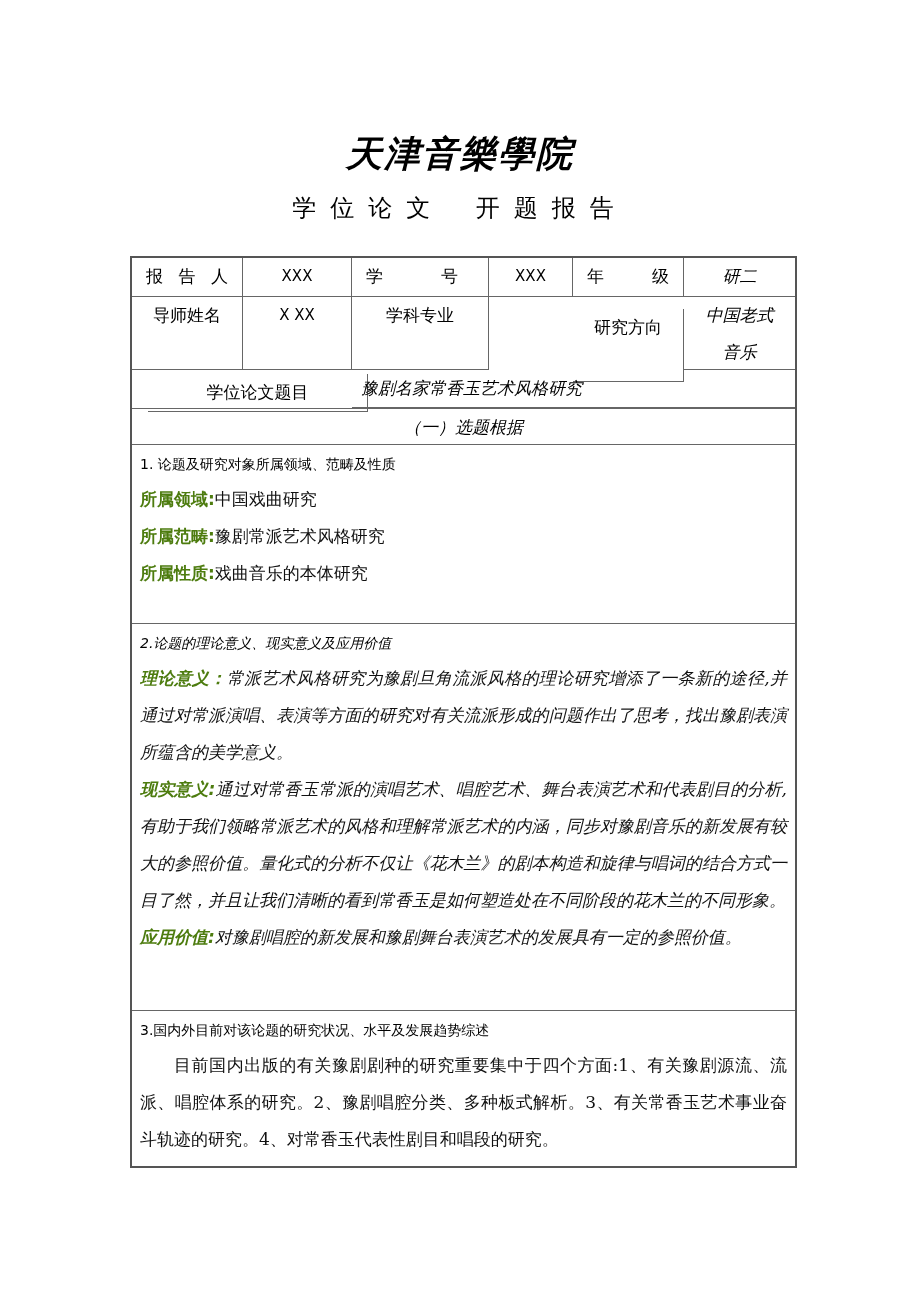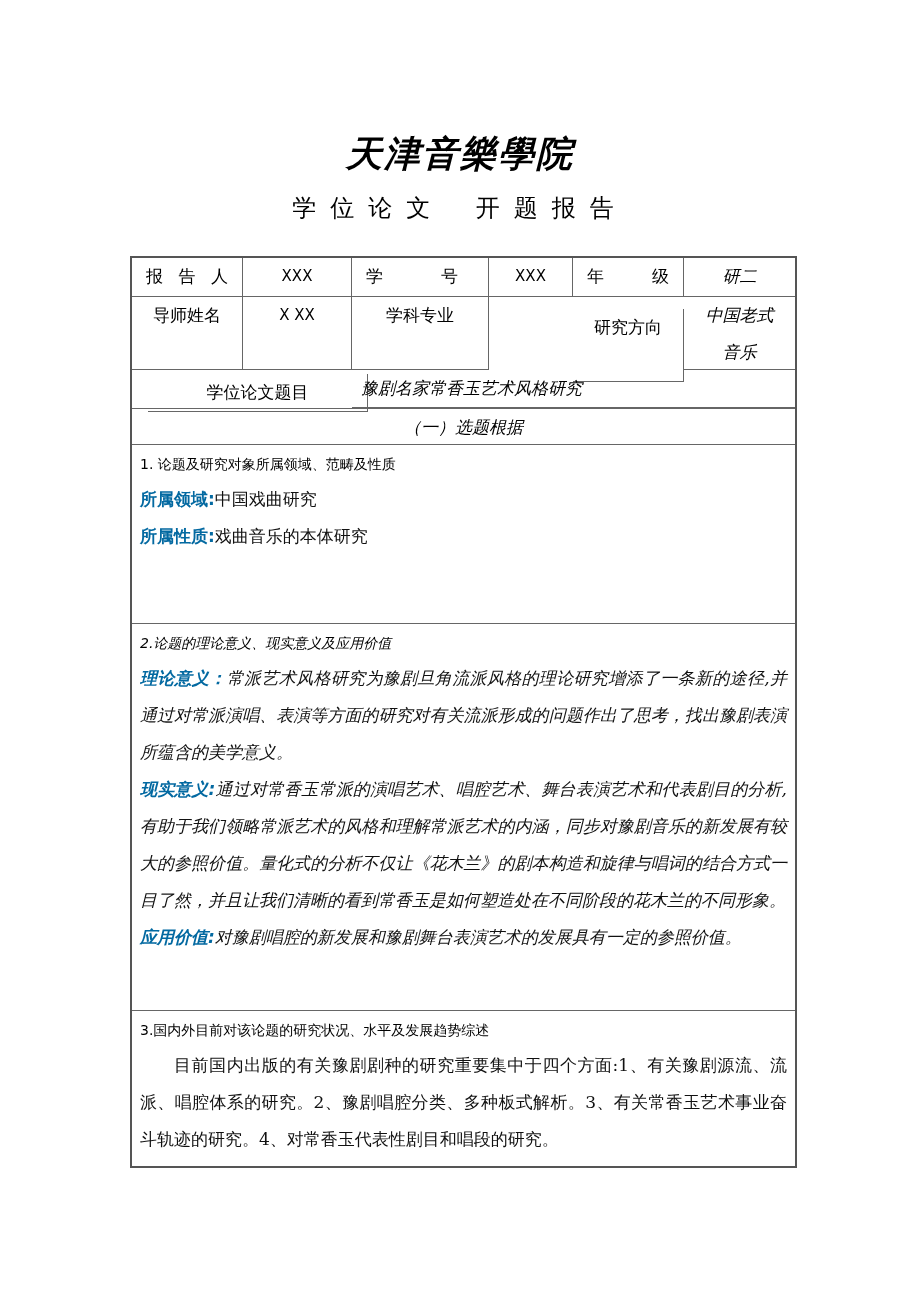--- a/index.html
+++ b/index.html
@@ -34,21 +34,21 @@
       border-bottom: 1.5px solid #666;
     }
     .block.last { border-bottom: none; }
     .block-heading {
       font-family: "DejaVu Sans", sans-serif; font-size: 14px; line-height: 26px; margin-bottom: 4px;
     }
     .para {
       font-family: "DejaVu Serif", serif; font-size: 17px; line-height: 37px; text-align: justify;
       color: #111;
     }
-    .para b { font-family: "DejaVu Sans", sans-serif; font-weight: bold; color: #0369a1; }
+    .para b { font-family: "DejaVu Sans", sans-serif; font-weight: bold; color: #4d7c0f; }
     .indent { text-indent: 2em; }
   </style>
 </head>
 <body>
 
 <div class="page">
 
   <div class="school-name">天津音樂學院</div>
   <div class="doc-title">学位论文 开题报告</div>
 
@@ -81,20 +81,21 @@
     </div>
 
     <div class="cell" style="left:0;top:116px;width:220px;height:38px;margin-left:16px;">学位论文题目</div>
     <div class="cell nr" style="left:220px;top:112px;width:443px;height:38px;text-align:left;padding-left:9px;">豫剧名家常香玉艺术风格研究</div>
 
     <div class="cell nr" style="left:0;top:150px;width:663px;height:37px;border-top:1.5px solid #666;">（一）选题根据</div>
 
     <div class="block" style="top:187px;height:179px;">
       <div class="block-heading">1. 论题及研究对象所属领域、范畴及性质</div>
       <div class="para"><b>所属领域:</b><span>中国戏曲研究</span></div>
+      <div class="para"><b>所属范畴:</b><span>豫剧常派艺术风格研究</span></div>
       <div class="para"><b>所属性质:</b><span>戏曲音乐的本体研究</span></div>
     </div>
 
     <div class="block" style="top:366px;height:387px;font-style:italic;">
       <div class="block-heading">2.论题的理论意义、现实意义及应用价值</div>
       <div class="para"><b>理论意义：</b><span>常派艺术风格研究为豫剧旦角流派风格的理论研究增添了一条新的途径,并通过对常派演唱、表演等方面的研究对有关流派形成的问题作出了思考，找出豫剧表演所蕴含的美学意义。</span></div>
       <div class="para"><b>现实意义:</b><span>通过对常香玉常派的演唱艺术、唱腔艺术、舞台表演艺术和代表剧目的分析,有助于我们领略常派艺术的风格和理解常派艺术的内涵，同步对豫剧音乐的新发展有较大的参照价值。量化式的分析不仅让《花木兰》的剧本构造和旋律与唱词的结合方式一目了然，并且让我们清晰的看到常香玉是如何塑造处在不同阶段的花木兰的不同形象。</span></div>
       <div class="para"><b>应用价值:</b><span>对豫剧唱腔的新发展和豫剧舞台表演艺术的发展具有一定的参照价值。</span></div>
     </div>
 

